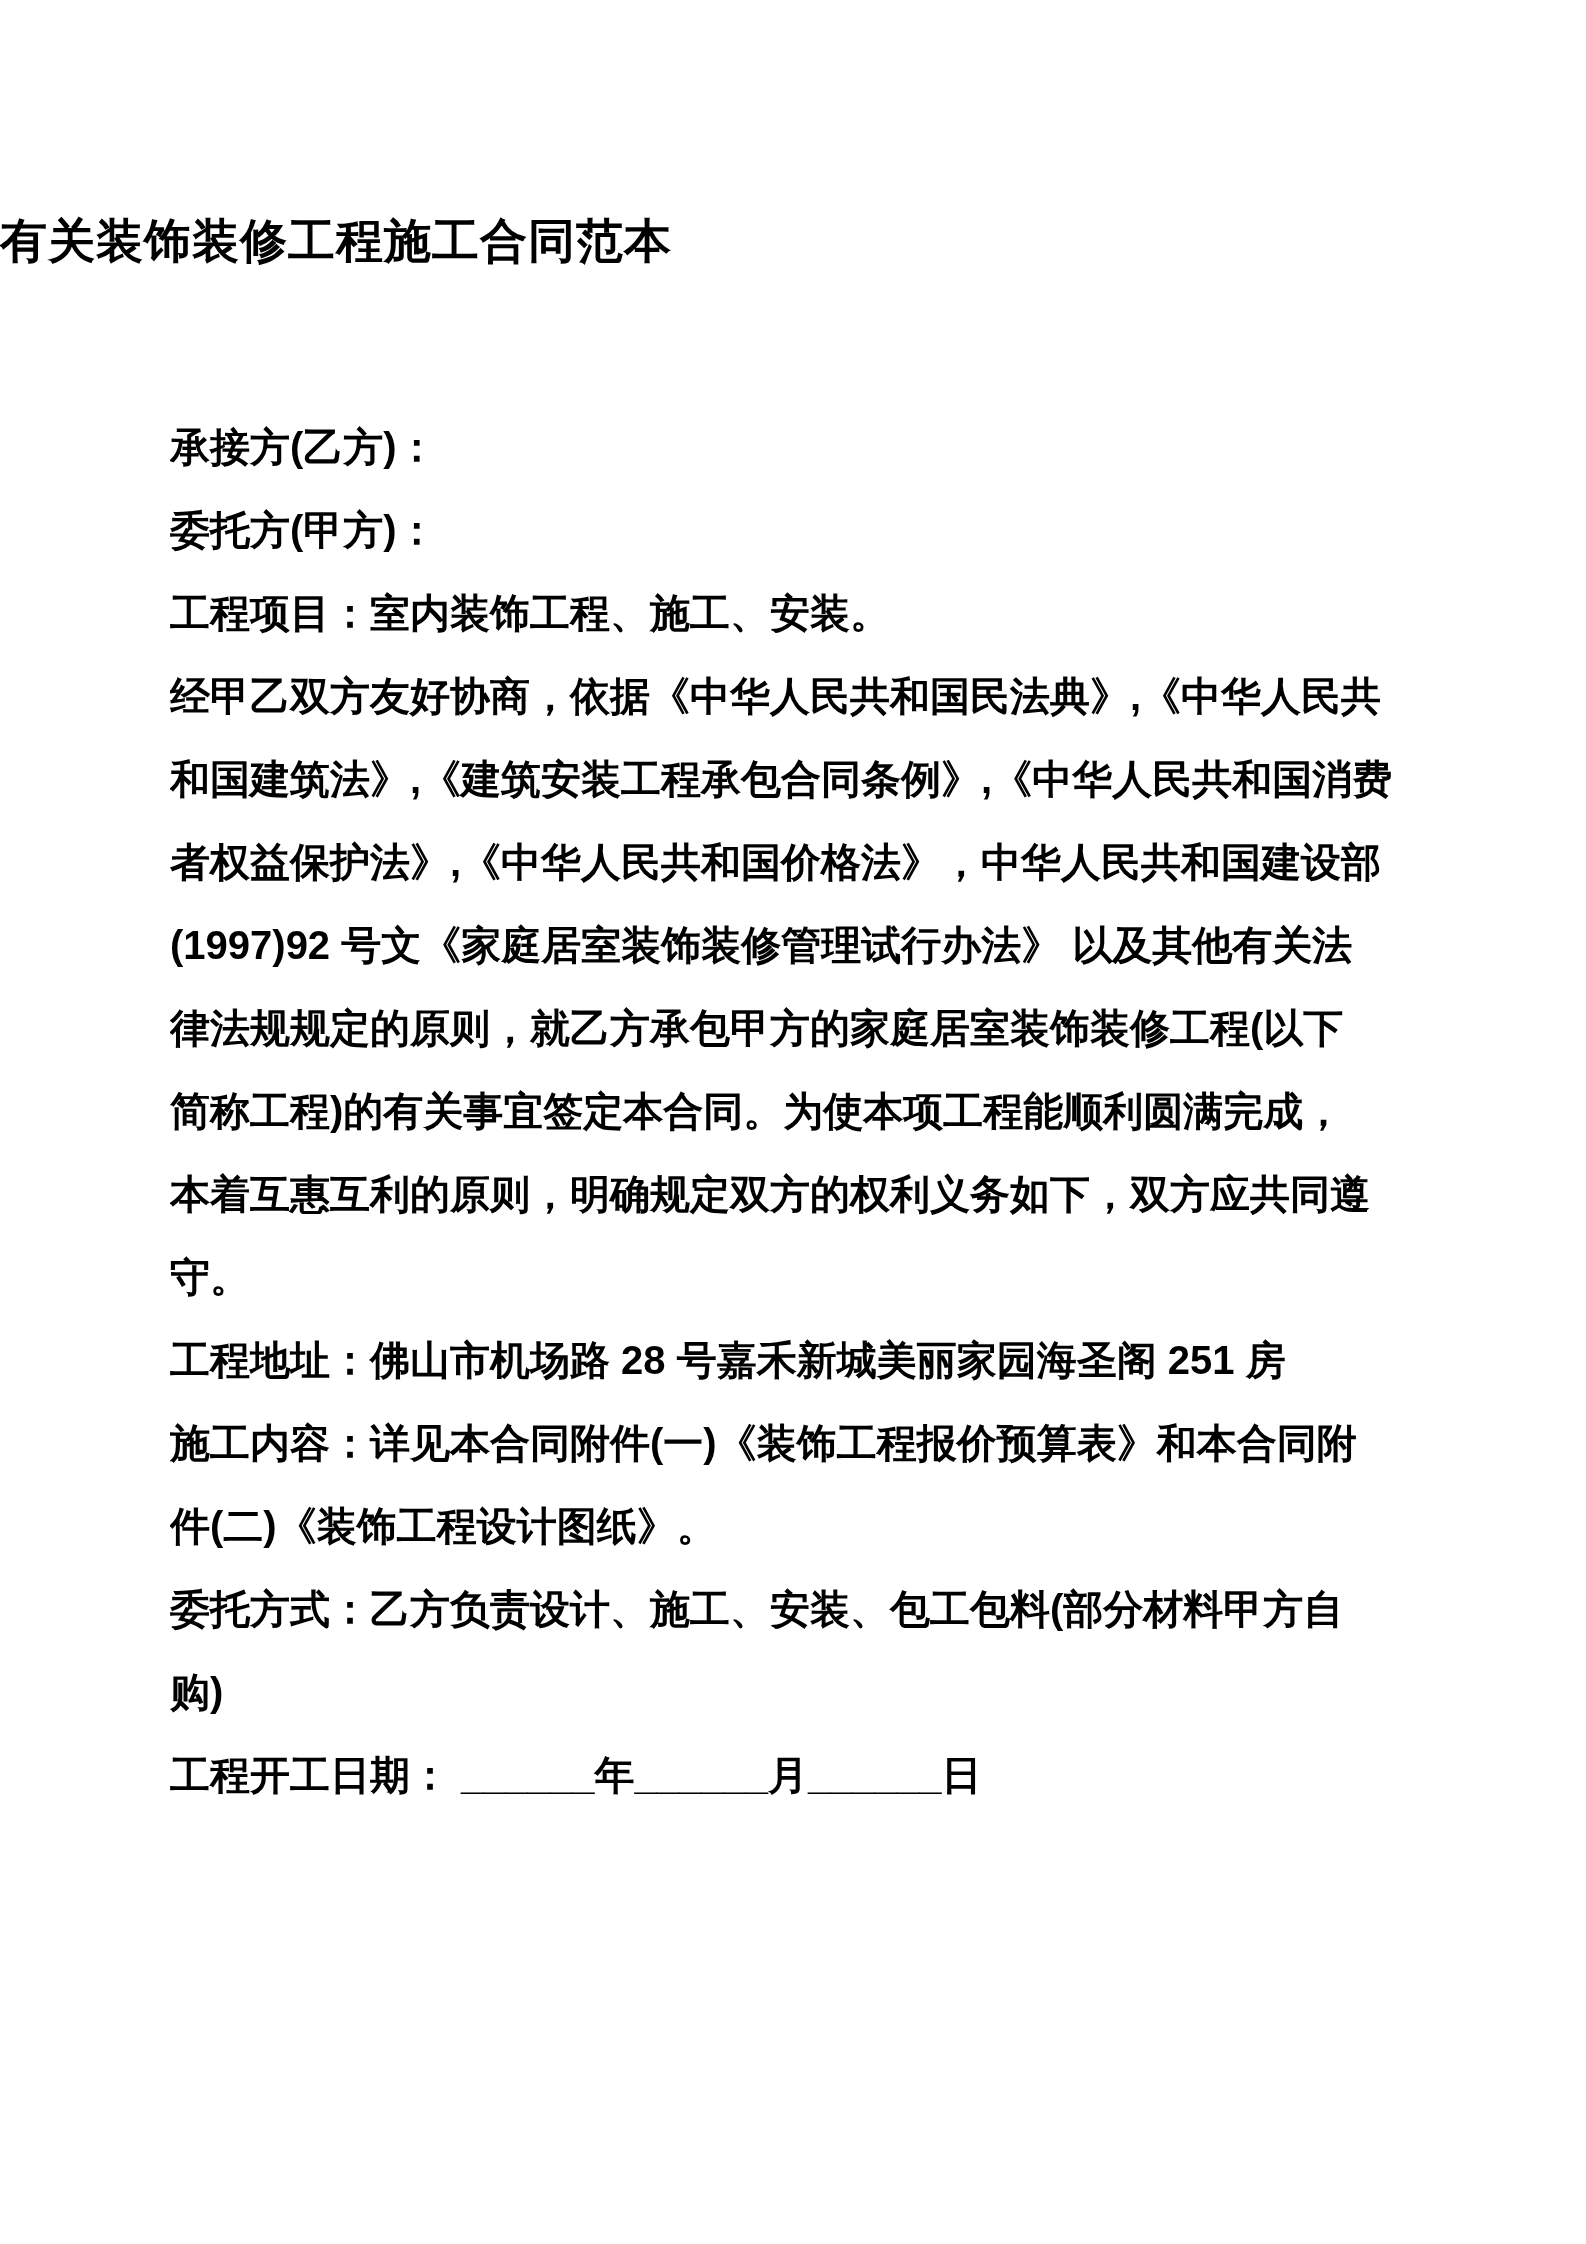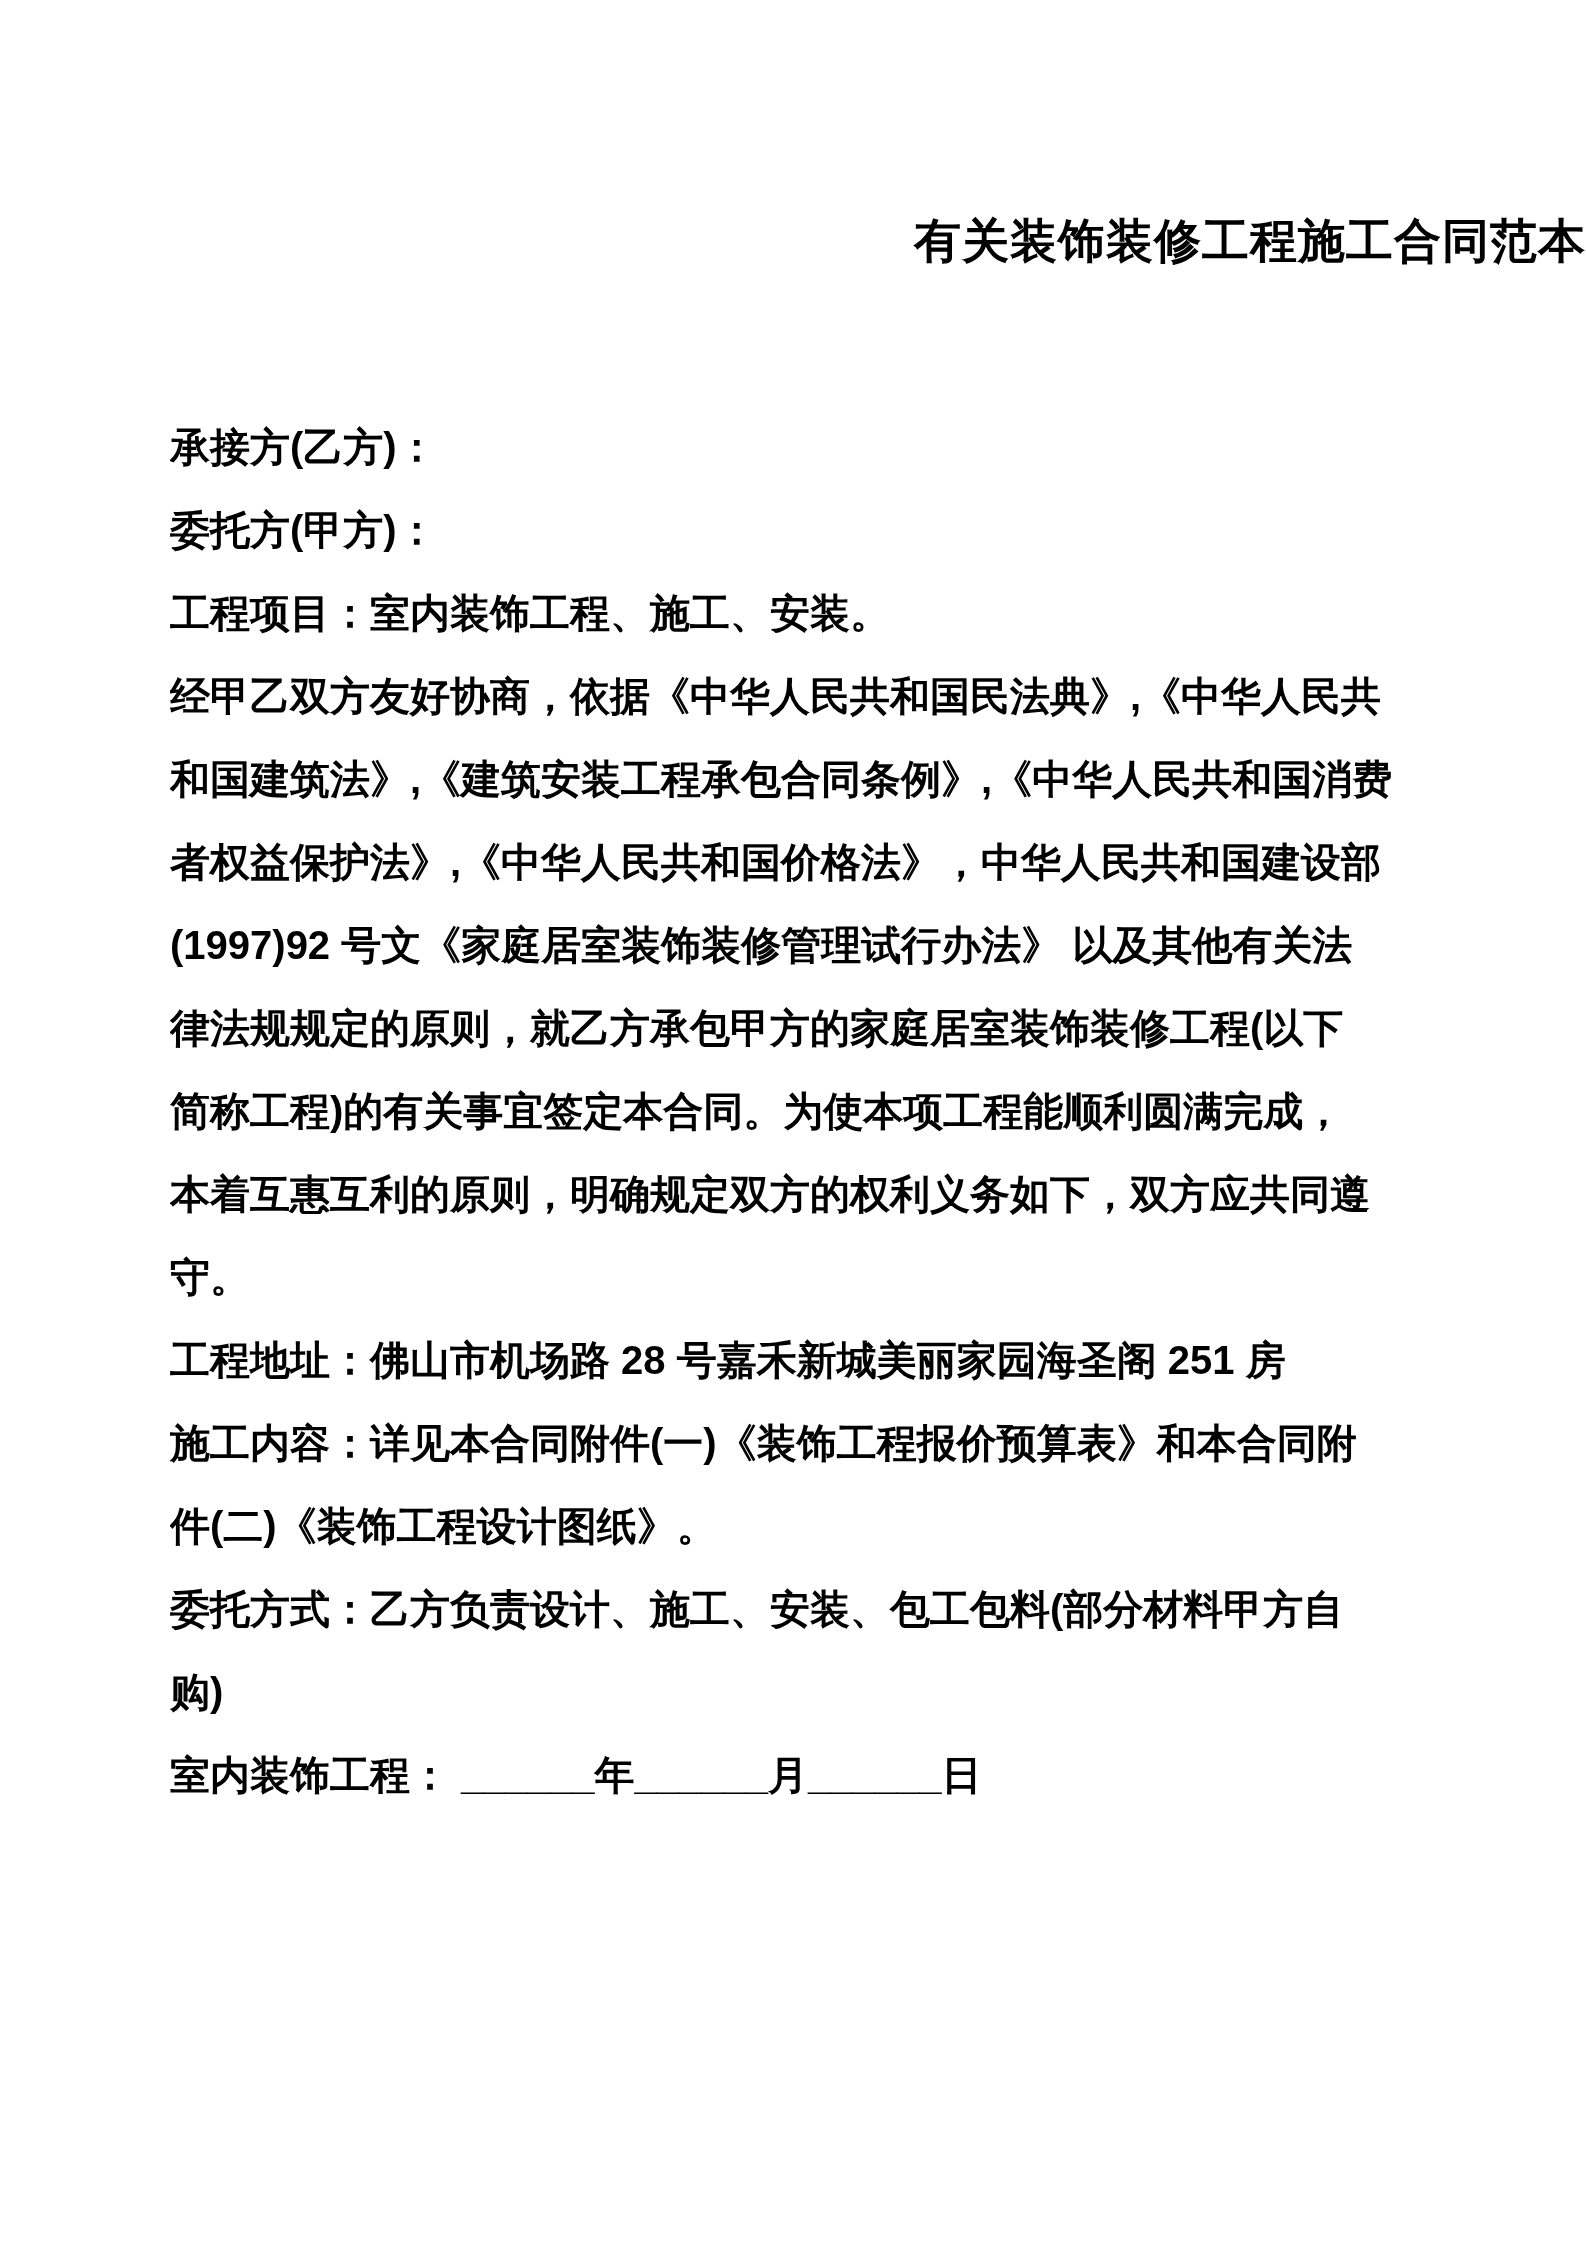--- a/index.html
+++ b/index.html
@@ -9,21 +9,21 @@
     width: 1586px;
     height: 2244px;
     margin: 0 auto;
     background: #ffffff;
     color: #000000;
     font-family: "Liberation Sans", "DejaVu Sans", sans-serif;
     overflow: hidden;
   }
   .doc-title {
     padding-top: 208px;
-    text-align: right;
+    text-align: left;
     font-size: 47px;
     font-weight: 700;
     letter-spacing: 1px;
     line-height: 1.4;
   }
   .content {
     margin: 132px 160px 0 170px;
   }
   .line {
     font-size: 40px;
@@ -52,16 +52,16 @@
     <div class="line">(1997)92 号文《家庭居室装饰装修管理试行办法》 以及其他有关法</div>
     <div class="line">律法规规定的原则，就乙方承包甲方的家庭居室装饰装修工程(以下</div>
     <div class="line">简称工程)的有关事宜签定本合同。为使本项工程能顺利圆满完成，</div>
     <div class="line">本着互惠互利的原则，明确规定双方的权利义务如下，双方应共同遵</div>
     <div class="line">守。</div>
     <div class="line">工程地址：佛山市机场路 28 号嘉禾新城美丽家园海圣阁 251 房</div>
     <div class="line">施工内容：详见本合同附件(一)《装饰工程报价预算表》和本合同附</div>
     <div class="line">件(二)《装饰工程设计图纸》。</div>
     <div class="line">委托方式：乙方负责设计、施工、安装、包工包料(部分材料甲方自</div>
     <div class="line">购)</div>
-    <div class="line">室内装饰工程： ______年______月______日</div>
+    <div class="line">工程开工日期： ______年______月______日</div>
   </div>
 
 </div>
 
 </body></html>

